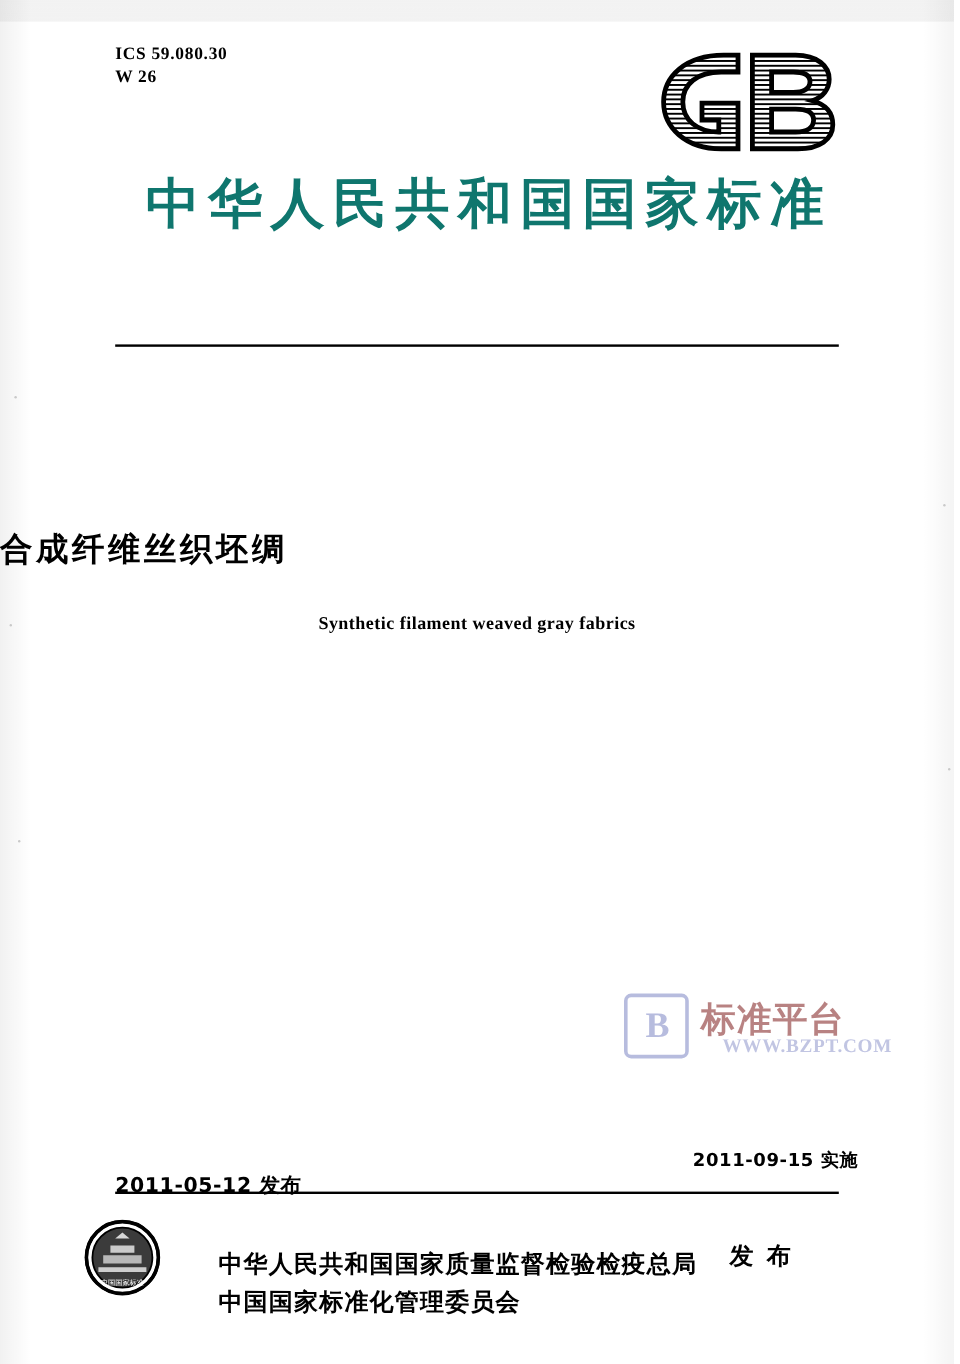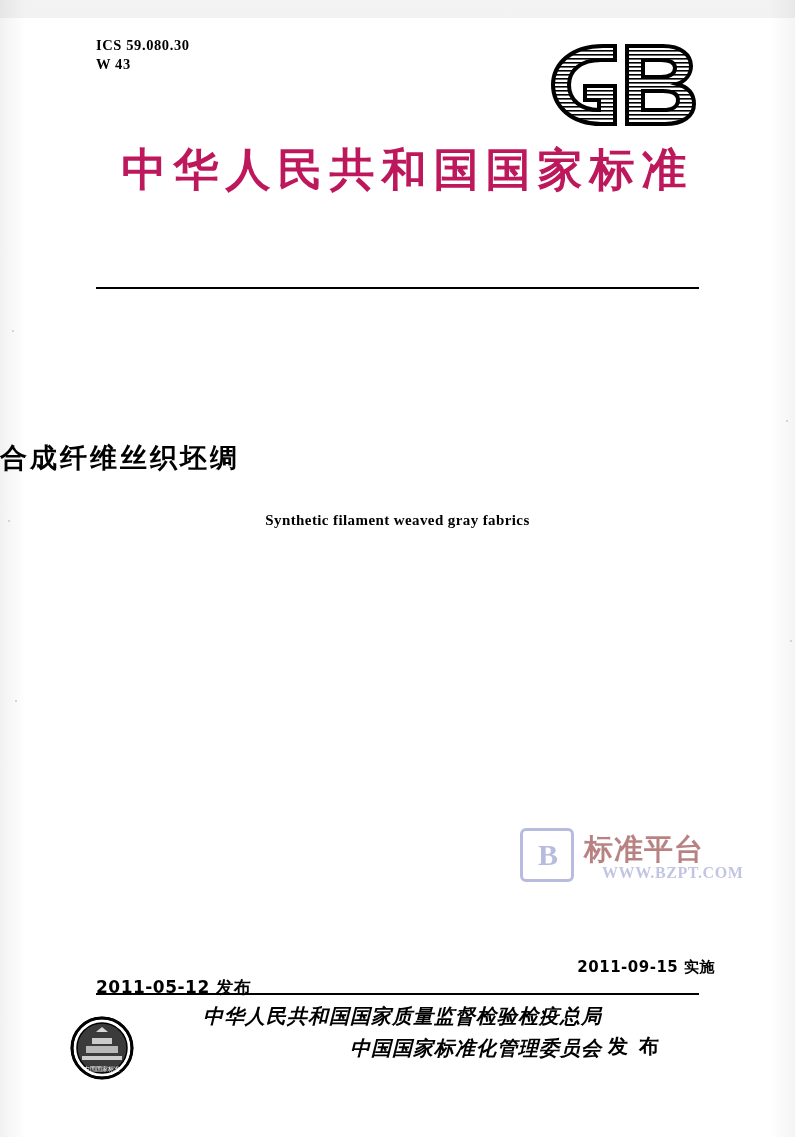--- a/index.html
+++ b/index.html
@@ -74,21 +74,21 @@
   .std-title {
     position: absolute;
     left: 0;
     right: 0;
     top: 140px;
     text-align: center;
     font-family: "DejaVu Sans", sans-serif;
     font-weight: bold;
     font-size: 45px;
     letter-spacing: 7px;
-    color: #be185d;
+    color: #0f766e;
     white-space: nowrap;
     margin-left: 20px;
   }
 
   
   .std-number {
     position: absolute;
     right: 100px;
     top: 228px;
     font-family: "Liberation Serif", serif;
@@ -219,29 +219,28 @@
     left: 70px;
     top: 1016px;
     width: 64px;
     height: 64px;
   }
 
   
   .issuer-block {
     position: absolute;
     left: 182px;
-    top: 1000px;
+    top: 1037px;
     width: 420px;
-    text-align: right;
+    text-align: left;
     font-family: "DejaVu Sans", sans-serif;
     font-weight: bold;
     font-size: 20px;
     line-height: 32px;
     letter-spacing: 1px;
-    font-style: italic;
   }
   .issue-verb {
     position: absolute;
     left: 608px;
     top: 1033px;
     font-family: "DejaVu Sans", sans-serif;
     font-weight: bold;
     font-size: 20px;
     letter-spacing: 2px;
   }
@@ -260,21 +259,21 @@
 
 <div class="page">
 
   <div class="edge-shade left"></div>
   <div class="edge-shade right"></div>
   <div class="edge-shade top"></div>
   <div class="edge-shade bottom"></div>
 
   <div class="ics-block">
     <div>ICS 59.080.30</div>
-    <div>W 43</div>
+    <div>W 26</div>
   </div>
 
   <div class="gb-logo">
     <svg width="168" height="86" viewBox="0 0 168 86" xmlns="http://www.w3.org/2000/svg">
       <defs>
         <pattern id="hatch" width="4" height="4" patternUnits="userSpaceOnUse" patternTransform="rotate(0)">
           <rect width="4" height="4" fill="#ffffff"></rect>
           <rect width="4" height="1.6" fill="#000000"></rect>
         </pattern>
       </defs>

